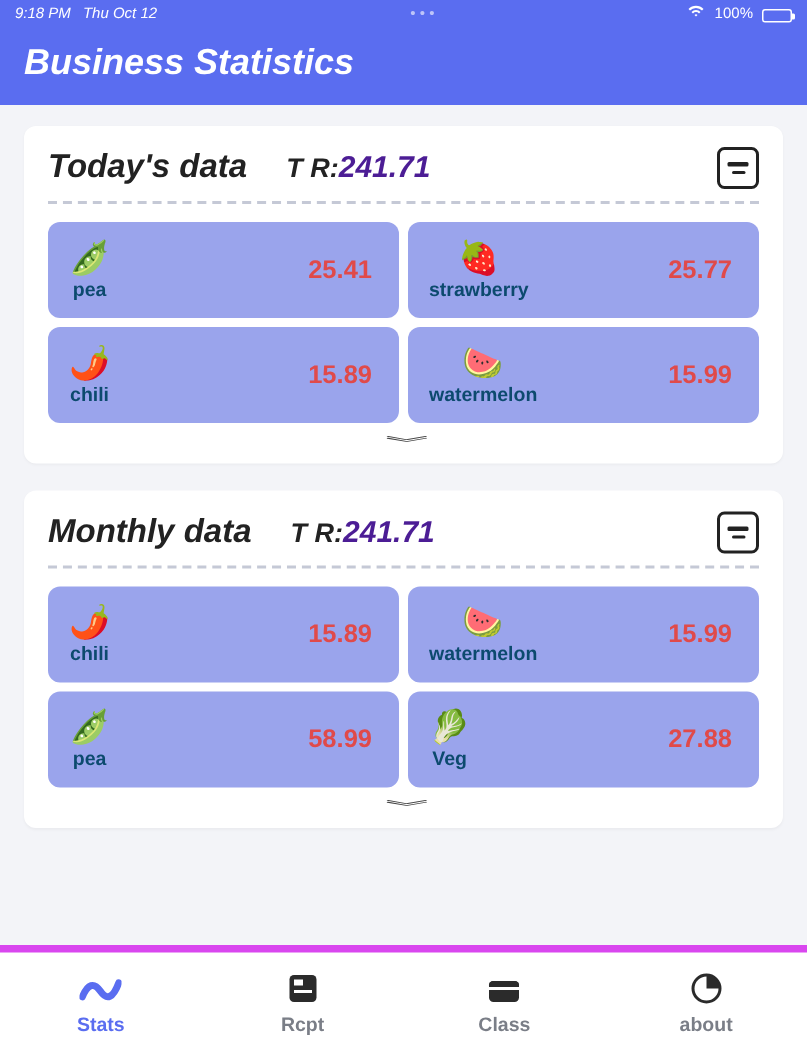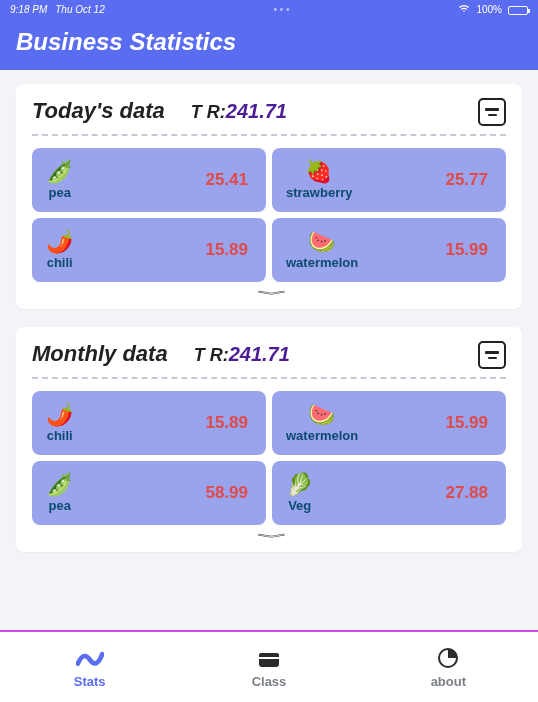--- a/index.html
+++ b/index.html
@@ -23,21 +23,21 @@
   .receipt-icon div:last-child { width: 9px; }
   .dashes { margin: 8px 0 12px; height: 1px; border-top: 2px dashed #c5c9d6; }
   .grid { display: grid; grid-template-columns: 1fr 1fr; gap: 6px; }
   .tile { background: #9aa4ec; border-radius: 8px; height: 64px; display: flex; align-items: center; justify-content: space-between; padding: 0 18px 0 14px; }
   .tile-left { display:flex; flex-direction:column; align-items:center; gap:2px; }
   .tile-icon { font-size: 22px; line-height: 1; }
   .tile-name { font-size: 13px; font-weight: 700; color: #0c4a6e; }
   .tile-val { font-size: 17px; font-weight: 700; color: #e04a4a; }
   .expand { text-align: center; font-size: 18px; color: #444; padding: 8px 0 2px; letter-spacing: -4px; line-height: 0.5; }
   .expand div { transform: scaleX(1.8) scaleY(0.6); }
-  .tabbar { position: absolute; bottom: 0; left: 0; right: 0; height: 72px; background: #fff; border-top: 2px solid #d946ef; display: flex; }
+  .tabbar { position: absolute; bottom: 0; left: 0; right: 0; height: 72px; background: #fff; border-top: 5px solid #d946ef; display: flex; }
   .tab { flex: 1; display: flex; flex-direction: column; align-items: center; justify-content: center; gap: 4px; color: #7a7e87; font-size: 13px; font-weight: 600; }
   .tab.active { color: #5a6df0; }
   .tab-icon { width: 28px; height: 24px; display:flex; align-items:center; justify-content:center; }
 </style>
 </head>
 <body>
 
 <div class="status-bar">
   <div class="status-left">
     <span>9:18 PM</span>
@@ -165,20 +165,30 @@
   <div class="tab active">
     <span class="tab-icon">
       <svg width="30" height="24" viewBox="0 0 30 24">
           <path d="M2 18 Q8 4 15 14 T28 8" stroke="#5a6df0" stroke-width="5" fill="none" stroke-linecap="round"></path>
         </svg>
     </span>
     <span>Stats</span>
   </div>
   <div class="tab">
     <span class="tab-icon">
+      <svg width="22" height="22" viewBox="0 0 22 22">
+          <rect x="2" y="2" width="18" height="18" rx="3" fill="#2b2b2b"></rect>
+          <rect x="5" y="5" width="6" height="4" fill="#fff"></rect>
+          <rect x="5" y="12" width="12" height="2" fill="#fff"></rect>
+        </svg>
+    </span>
+    <span>Rcpt</span>
+  </div>
+  <div class="tab">
+    <span class="tab-icon">
       <svg width="24" height="20" viewBox="0 0 24 20">
           <rect x="2" y="5" width="20" height="14" rx="3" fill="#2b2b2b"></rect>
           <rect x="2" y="5" width="20" height="5" rx="3" fill="#2b2b2b"></rect>
           <rect x="2" y="9" width="20" height="2" fill="#fff"></rect>
         </svg>
     </span>
     <span>Class</span>
   </div>
   <div class="tab">
     <span class="tab-icon">

